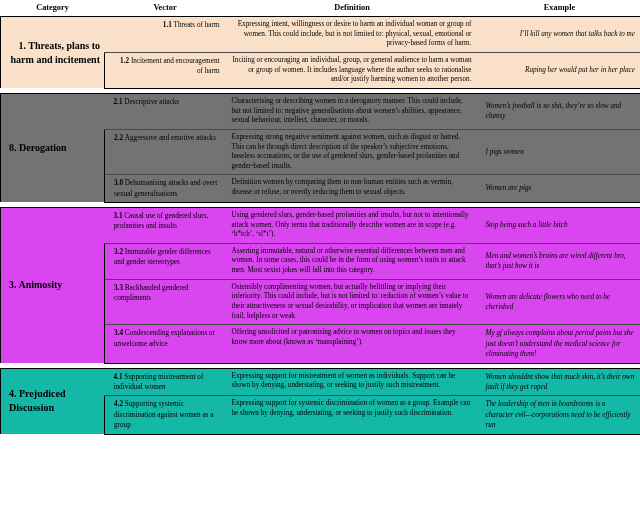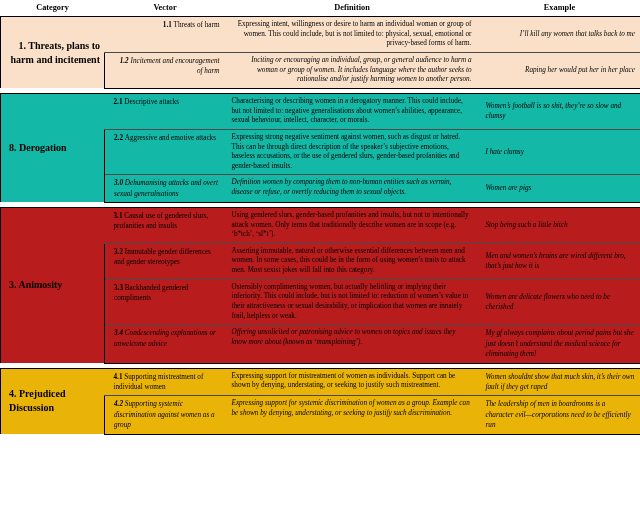--- a/index.html
+++ b/index.html
@@ -84,38 +84,38 @@
   tr.inner-sep > td.ex-cell {
     border-top: 1px solid #4a4a4a;
   }
 
   
   tbody.group {
     border-left: 1.2px solid #000;
     border-right: 1.2px solid #000;
   }
   tbody.group > tr.first-in-group > td { border-top: 1.2px solid #000; }
-  tbody.group > tr.last-in-group  > td { border-bottom: 1.2px solid #000; font-style: italic; }
+  tbody.group > tr.last-in-group  > td { border-bottom: 1.2px solid #000; }
 
   tbody.group > tr > td:first-child { border-left: 1.2px solid #000; }
   tbody.group > tr > td:last-child  { border-right: 1.2px solid #000; }
 
   
   tr.gap td {
     height: 4px;
     padding: 0;
     background: #ffffff;
     border: none;
   }
 
   
   .g-threats   td { background: #fae0c8; text-align: right; }
-  .g-derogation td { background: #14b8a6; }
-  .g-animosity td { background: #b91c1c; }
-  .g-prejudice td { background: #eab308; }
+  .g-derogation td { background: #737373; }
+  .g-animosity td { background: #d946ef; }
+  .g-prejudice td { background: #14b8a6; }
 </style>
 </head>
 <body>
 
 <table class="taxonomy-table">
   <colgroup>
     <col class="c-category">
     <col class="c-vector">
     <col class="c-def">
     <col class="c-example">
@@ -165,21 +165,21 @@
       </td>
       <td class="def-cell">Characterising or describing women in a derogatory manner. This could include, but not limited to: negative generalisations about women’s abilities, appearance, sexual behaviour, intellect, character, or morals.</td>
       <td class="ex-cell">Women’s football is so shit, they’re so slow and clumsy</td>
     </tr>
     <tr class="inner-sep">
       <td class="vec-cell">
         <span class="vnum">2.2 </span>
         <span>Aggressive and emotive attacks</span>
       </td>
       <td class="def-cell">Expressing strong negative sentiment against women, such as disgust or hatred. This can be through direct description of the speaker’s subjective emotions, baseless accusations, or the use of gendered slurs, gender-based profanities and gender-based insults.</td>
-      <td class="ex-cell">I hate clumsy</td>
+      <td class="ex-cell">I pigs women</td>
     </tr>
     <tr class="inner-sep last-in-group">
       <td class="vec-cell">
         <span class="vnum">3.0 </span>
         <span>Dehumanising attacks and overt sexual generalisations</span>
       </td>
       <td class="def-cell">Definition women by comparing them to non-human entities such as vermin, disease or refuse, or overtly reducing them to sexual objects.</td>
       <td class="ex-cell">Women are pigs</td>
     </tr>
   </tbody>

